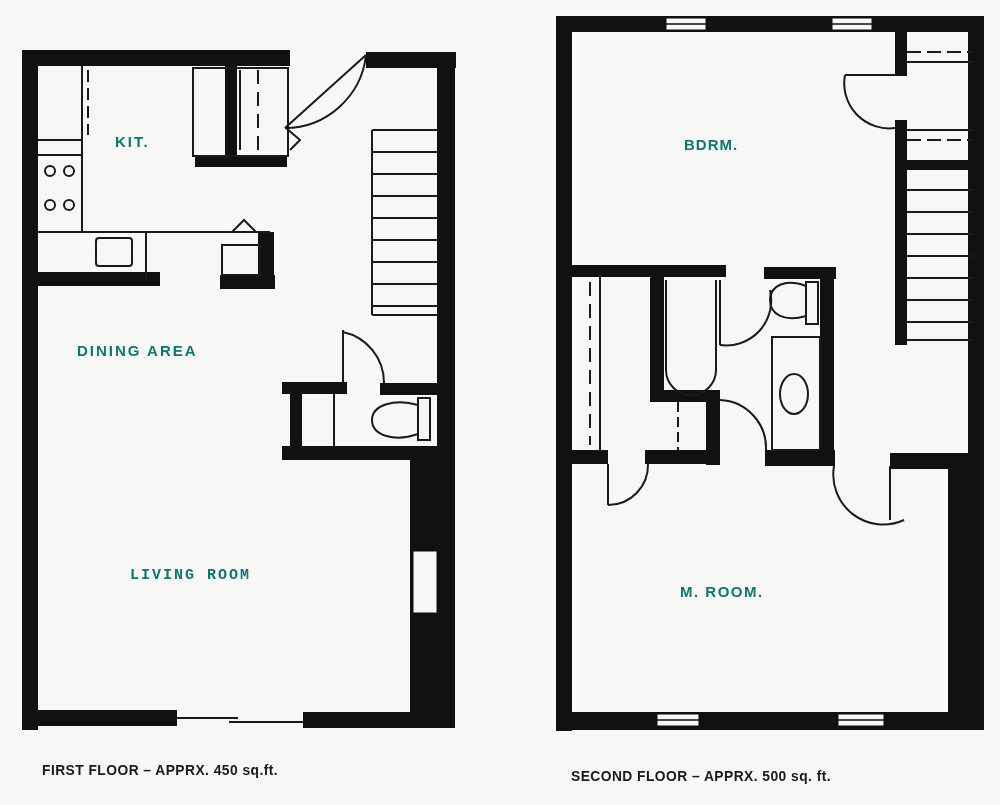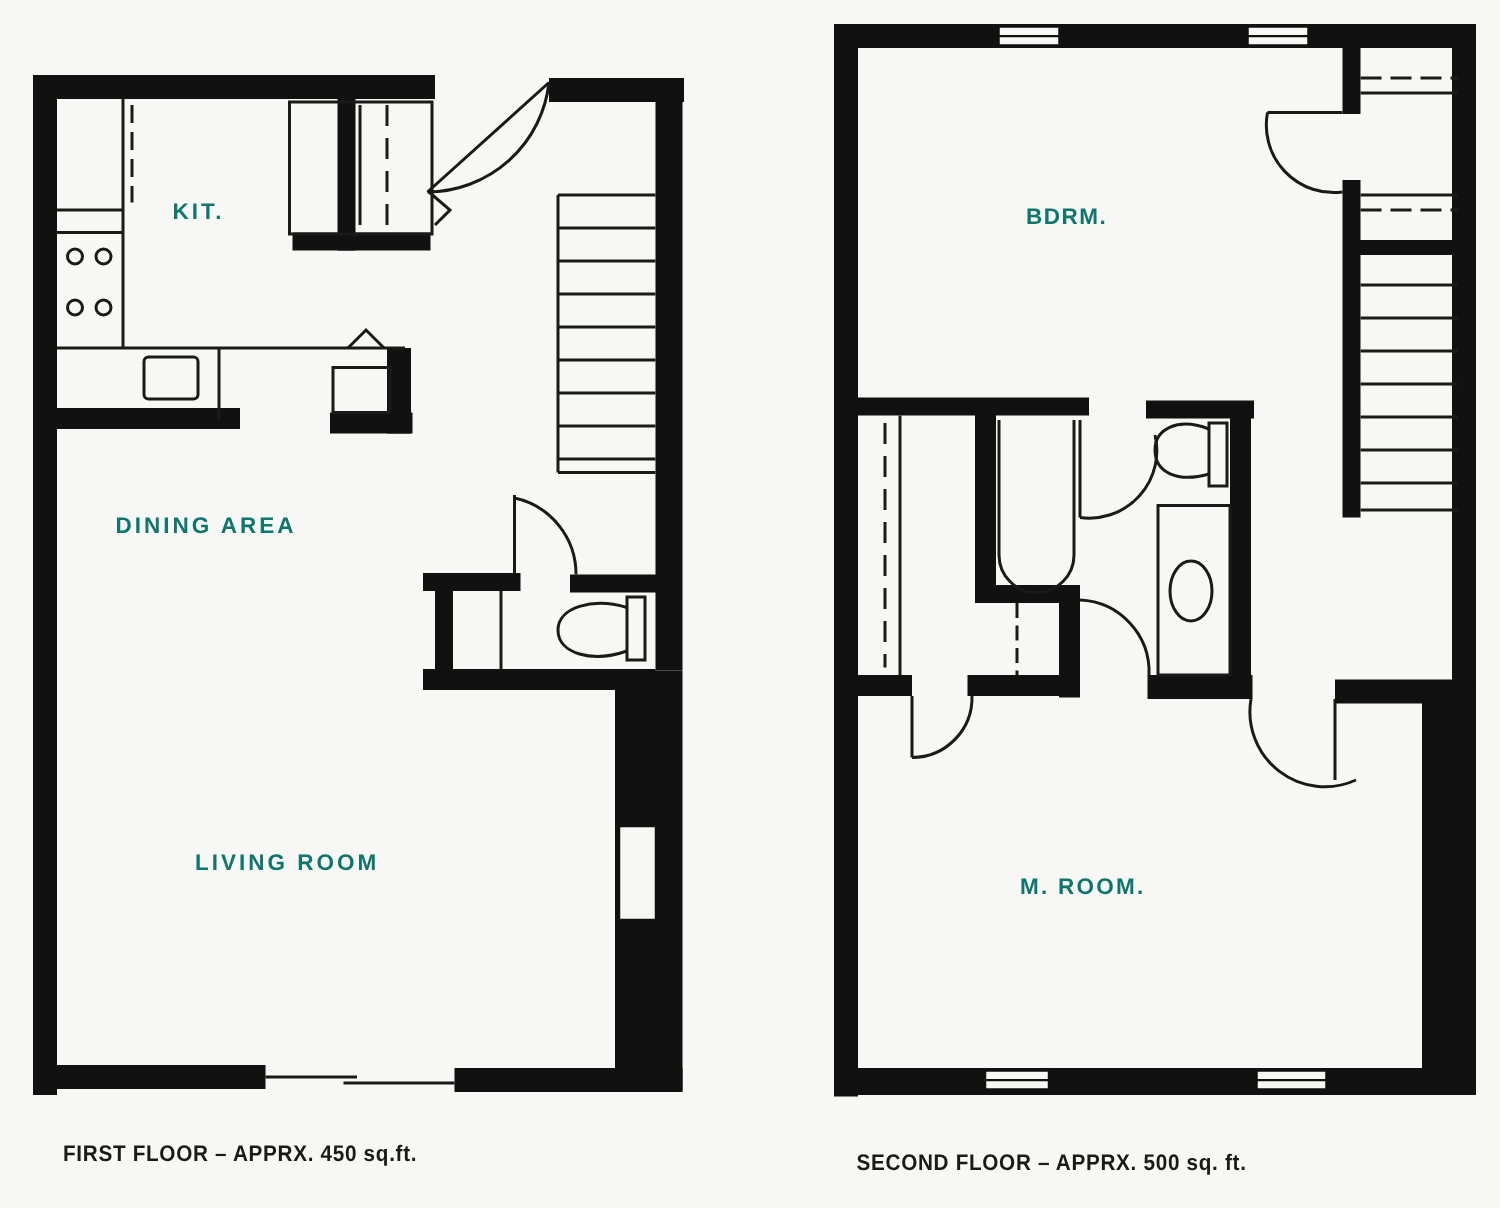--- a/index.html
+++ b/index.html
@@ -208,18 +208,18 @@
       <rect x="772" y="337" width="48" height="113"></rect>
       <ellipse cx="794" cy="394" rx="14" ry="20"></ellipse>
     </g>
 
     <path d="M834 466 A 50 50 0 0 0 904 520 M890 466 L890 520"></path>
   </g>
 </svg>
 
 <div class="lbl" style="left:115px;top:133px;">KIT.</div>
 <div class="lbl" style="left:77px;top:342px;">DINING AREA</div>
-<div class="lbl" style="left:130px;top:567px;">LIVING ROOM</div>
+<div class="lbl" style="left:130px;top:567px;font-family:Liberation Mono, monospace;">LIVING ROOM</div>
 <div class="caption" style="left:42px;top:761px;">FIRST FLOOR – APPRX. 450 sq.ft.</div>
 
 <div class="lbl" style="left:684px;top:136px;letter-spacing:1px;">BDRM.</div>
 <div class="lbl" style="left:680px;top:583px;letter-spacing:1.5px;">M. ROOM.</div>
 <div class="caption" style="left:571px;top:767px;">SECOND FLOOR – APPRX. 500 sq. ft.</div>
 
 </body></html>

